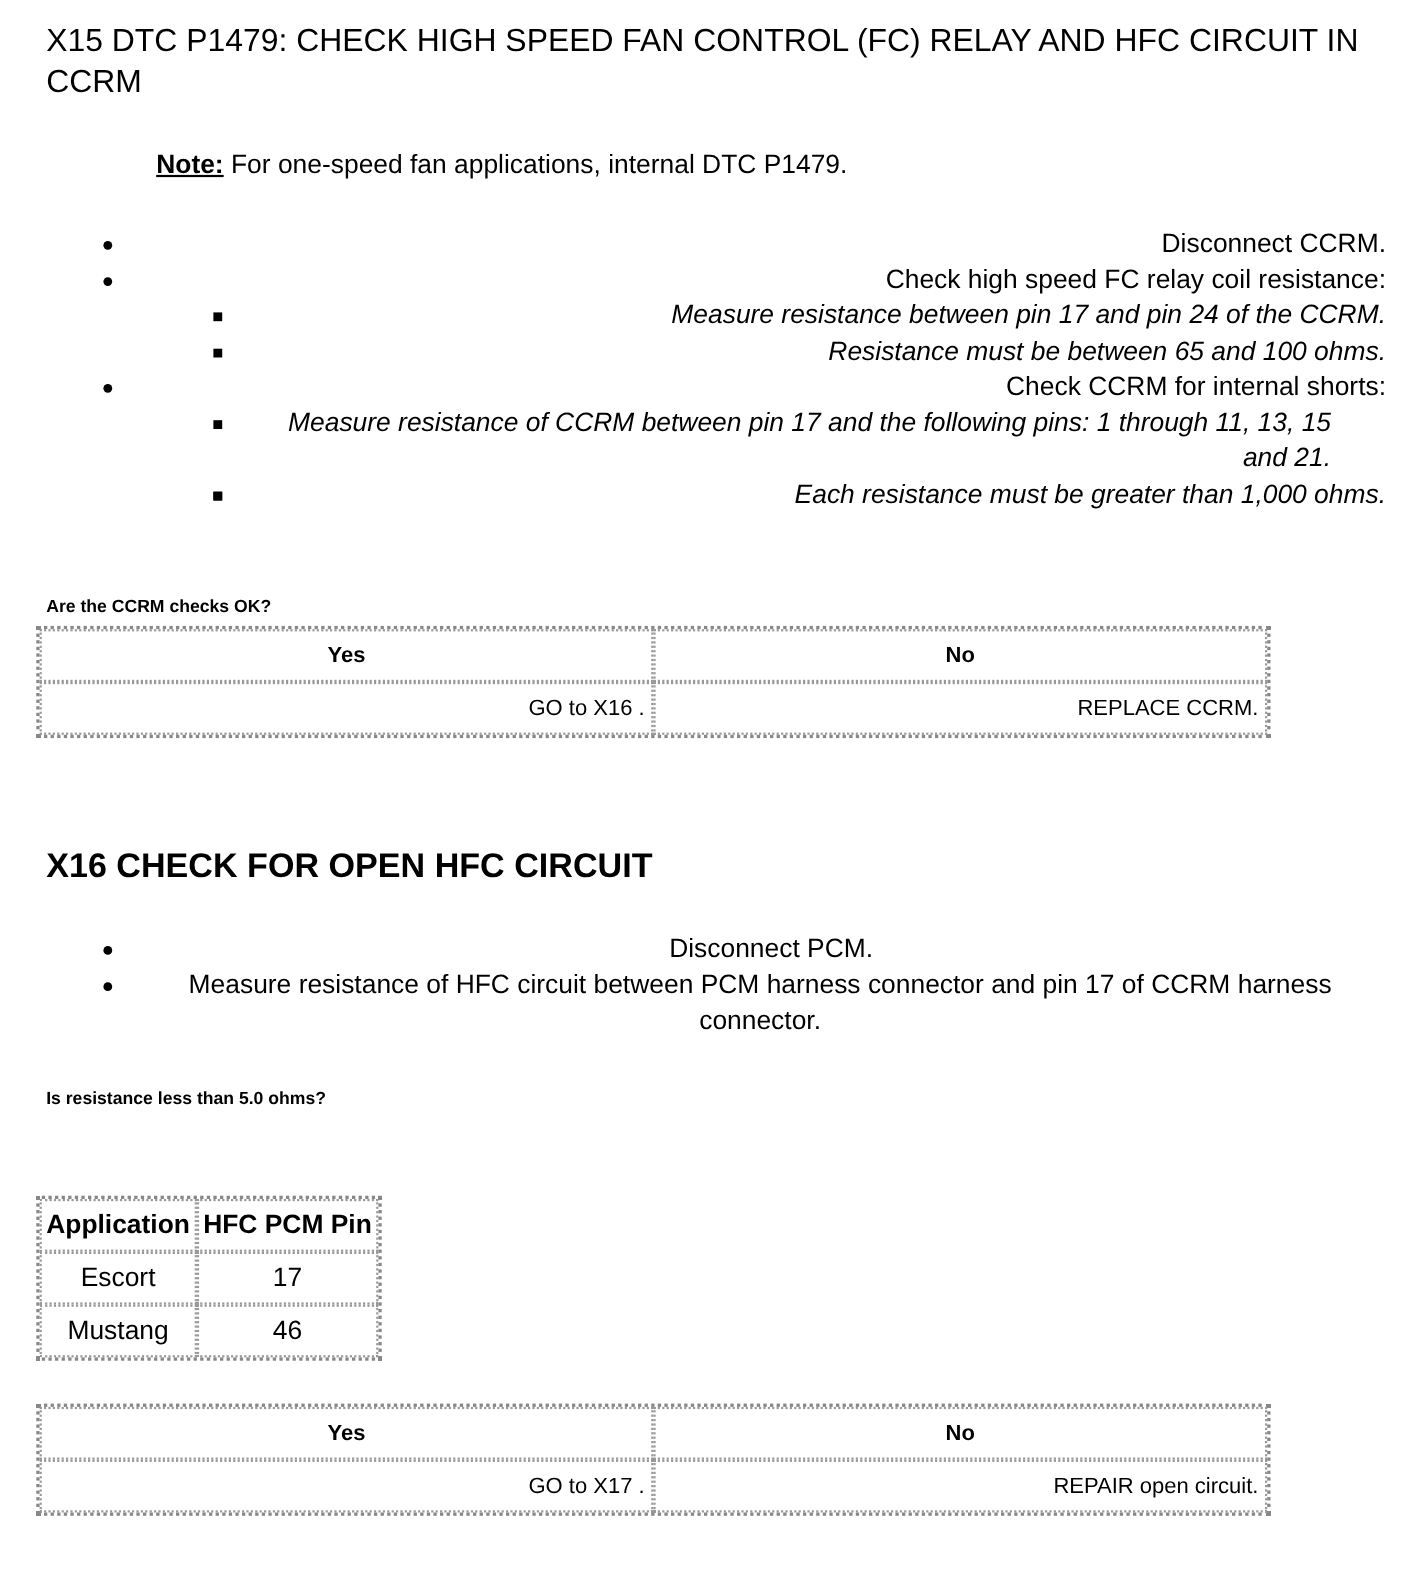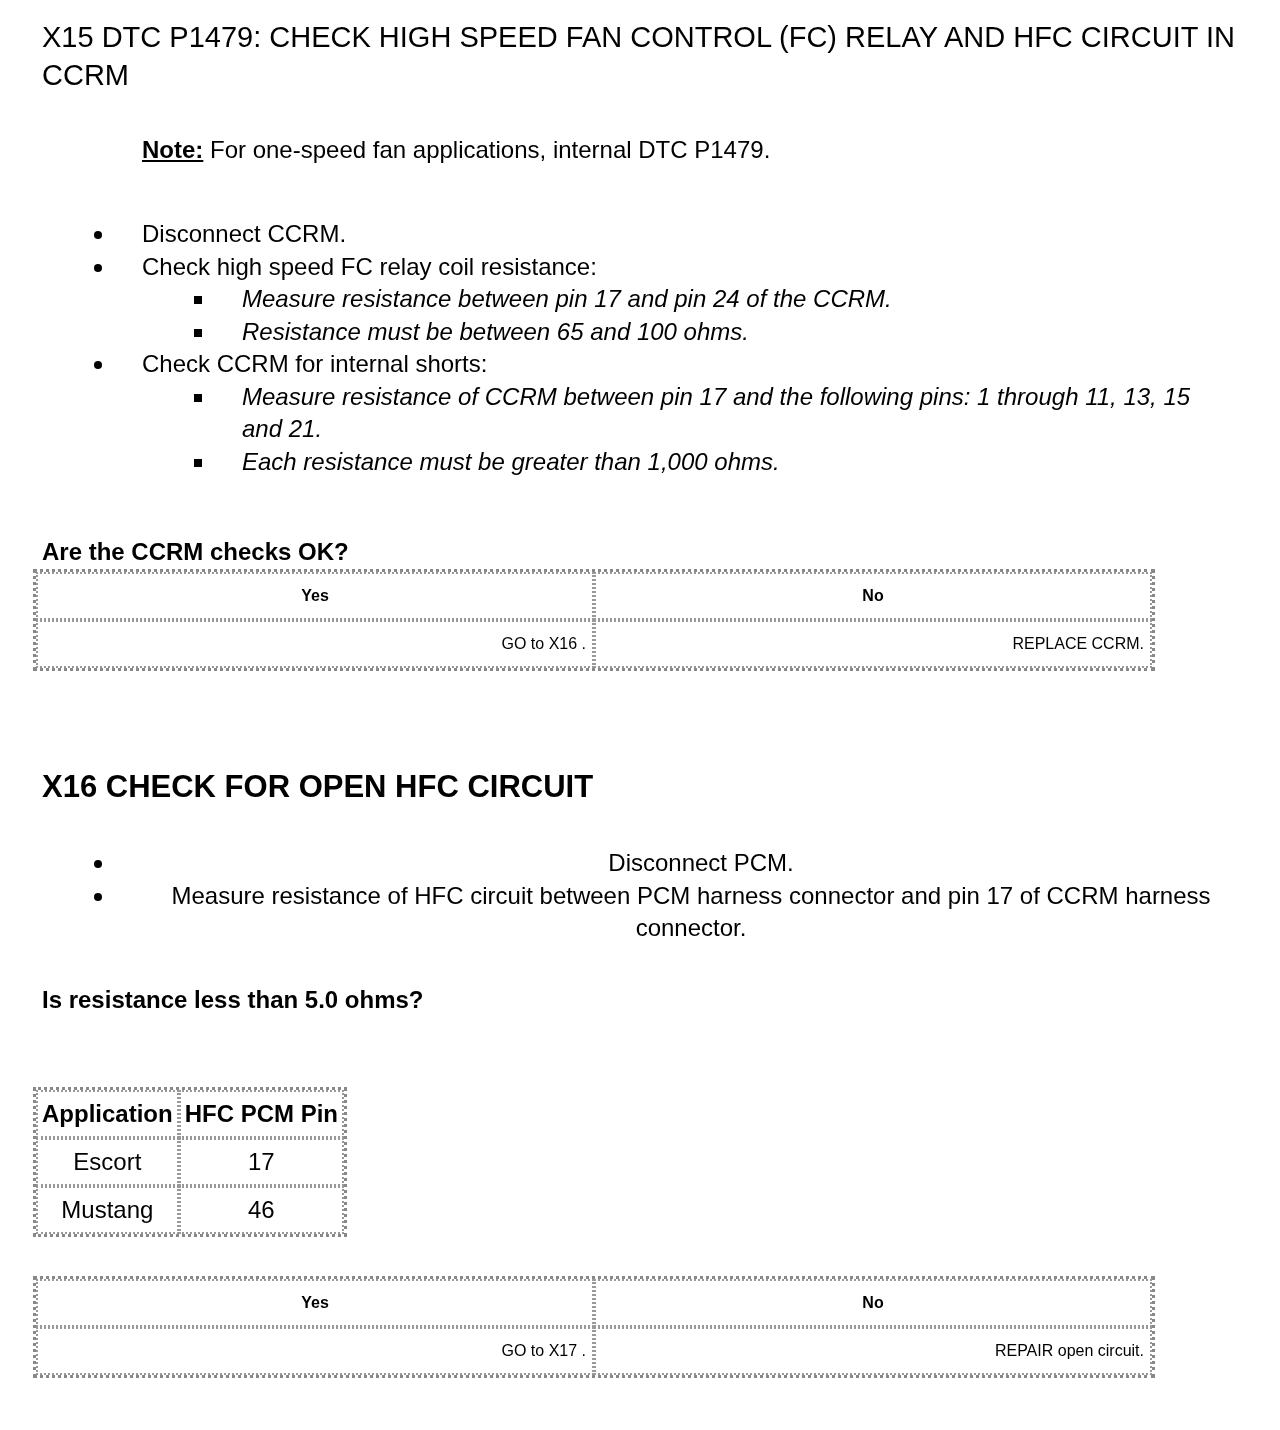--- a/index.html
+++ b/index.html
@@ -27,28 +27,28 @@
   ul.l2 { margin: 0; padding: 0; list-style: none; }
   ul.l2 > li { position: relative; padding-left: 100px; font-style: italic; }
   ul.l2 > li > .b2 {
     position: absolute; left: 52px; top: 13px; width: 8px; height: 8px; background: #000;
   }
   .b1dot {
     display: inline-block; width: 8px; height: 8px; border-radius: 50%; background: #000;
     position: absolute; left: 2px; top: 13px;
   }
   .q {
-    position: absolute; left: 42px; font-size: 24px; font-weight: bold; line-height: 30px; text-align: right;
+    position: absolute; left: 42px; font-size: 16px; font-weight: bold; line-height: 30px; text-align: right;
   }
   table.yn {
     position: absolute; left: 33px; width: 1122px; border-collapse: separate; border-spacing: 0;
     border: 3px dotted #888;
   }
   table.yn td, table.yn th {
-    border: 2px dotted #999; font-size: 16px; height: 44px; padding: 0 6px; line-height: 44px; margin-left: 20px;
+    border: 2px dotted #999; font-size: 20px; height: 44px; padding: 0 6px; line-height: 44px; margin-left: 20px;
   }
   table.yn th { font-weight: bold; text-align: center; }
   table.yn td { text-align: right; }
   table.app {
     position: absolute; left: 33px; top: 1087px; border-collapse: separate; border-spacing: 0;
     border: 3px dotted #888;
   }
   table.app td, table.app th {
     border: 2px dotted #999; font-size: 24px; height: 44px; line-height: 44px; padding: 0 4px; text-align: center;
   }
@@ -58,21 +58,21 @@
     font-size: 31px; font-weight: bold; line-height: 38px; margin: 0;
   }
 </style>
 </head>
 <body>
 
 <h1 class="h1">X15 DTC P1479: CHECK HIGH SPEED FAN CONTROL (FC) RELAY AND HFC CIRCUIT IN CCRM</h1>
 
 <div class="note"><b>Note:</b><span> For one-speed fan applications, internal DTC P1479.</span></div>
 
-<ul class="l1" style="top:218px;">
+<ul class="l1" style="top:206px;text-align:right;">
   <li><span class="b1">
         <span class="b1dot"></span>
       </span><span>Disconnect CCRM.</span></li>
   <li><span class="b1">
         <span class="b1dot"></span>
       </span><span>Check high speed FC relay coil resistance:</span>
     <ul class="l2">
       <li><span class="b2"></span><span>Measure resistance between pin 17 and pin 24 of the CCRM.</span></li>
       <li><span class="b2"></span><span>Resistance must be between 65 and 100 ohms.</span></li>
     </ul>

